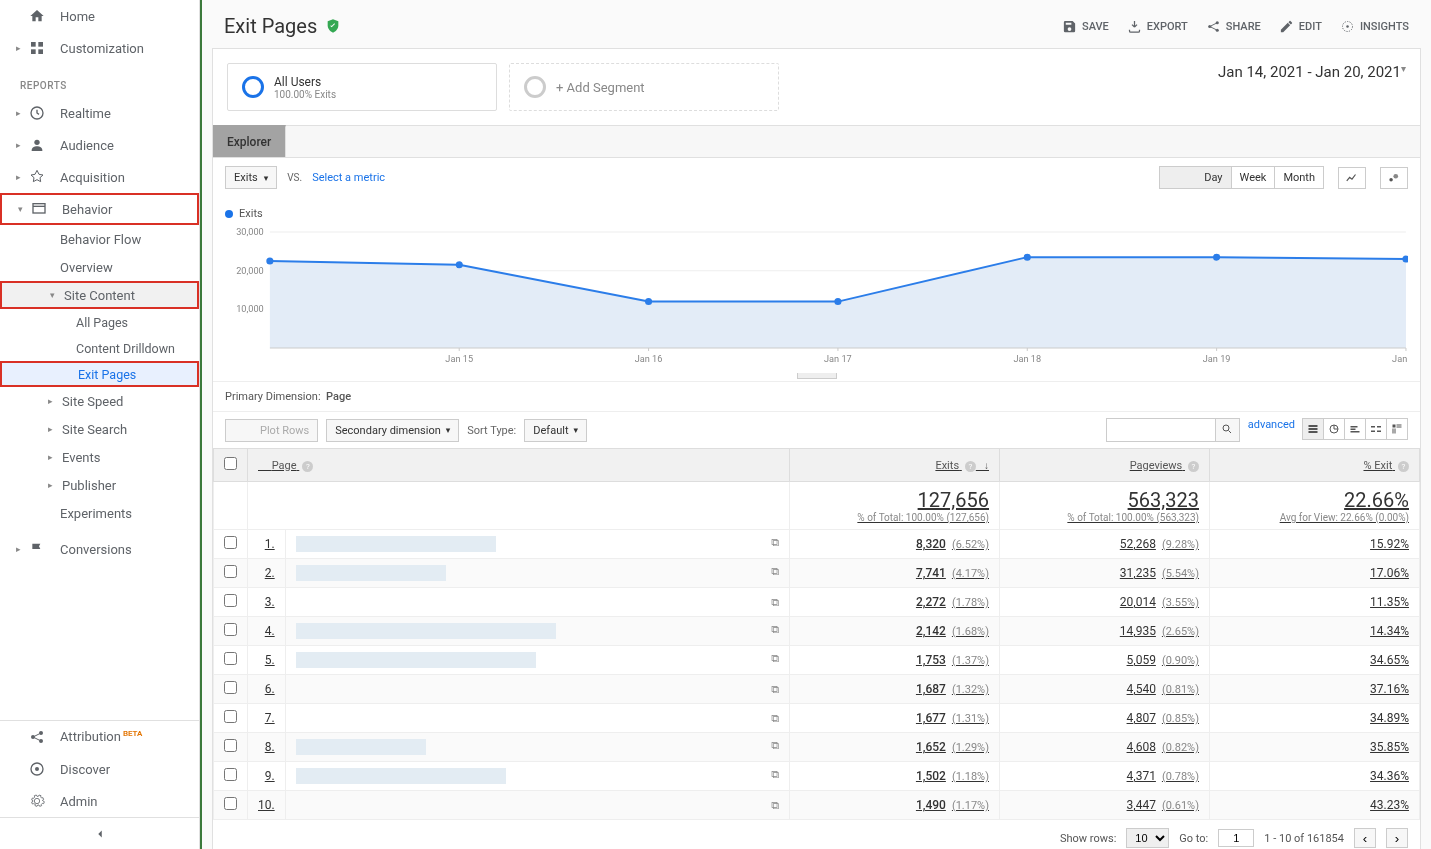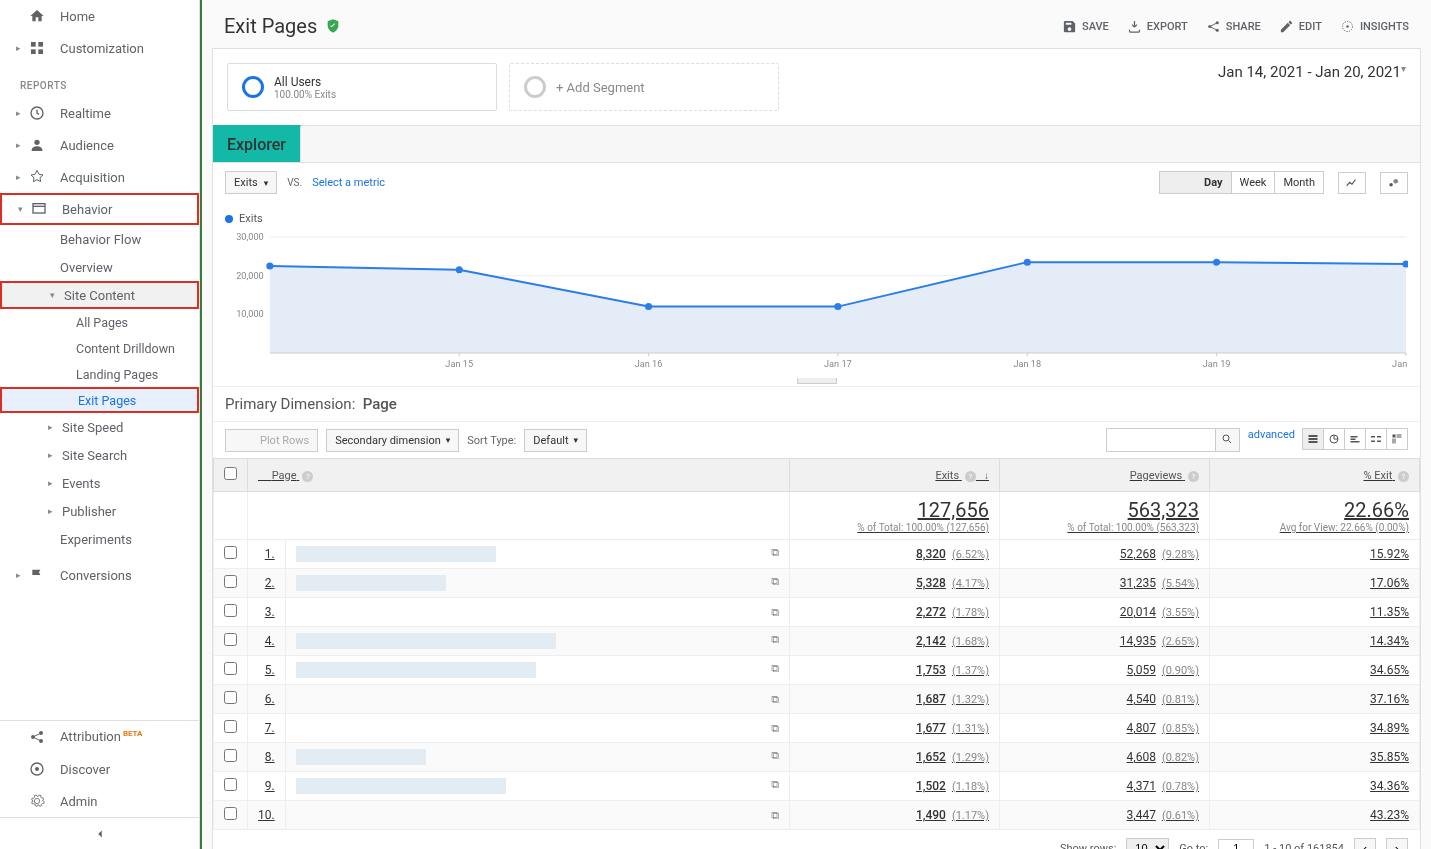--- a/index.html
+++ b/index.html
@@ -35,36 +35,36 @@
 .segments { display:flex; gap:12px; padding:14px; align-items:flex-start; justify-content:space-between; }
 .segment-cards { display:flex; gap:12px; }
 .seg-card { border:1px solid #ddd; border-radius:2px; padding:10px 14px; display:flex; align-items:center; gap:10px; width:270px; height:48px; }
 .seg-card.dashed { border-style:dashed; color:#888; }
 .seg-circle { width:22px; height:22px; border:3px solid #1a73e8; border-radius:50%; }
 .seg-circle.gray { border-color:#ccc; }
 .seg-text .st1 { font-size:12px; color:#333; }
 .seg-text .st2 { font-size:10px; color:#888; }
 .date-range { font-size:15px; color:#333; display:flex; align-items:flex-start; gap:0; cursor:pointer; }
 .tab-bar { border-top:1px solid #e0e0e0; border-bottom:1px solid #e0e0e0; display:flex; background:#f7f7f7; }
-.tab { padding:8px 14px; font-size:16px; background:#14b8a6; border-right:1px solid #e0e0e0; border-top:2px solid transparent; margin-top:-1px; font-weight:500; }
+.tab { padding:8px 14px; font-size:12px; background:#a3a3a3; border-right:1px solid #e0e0e0; border-top:2px solid transparent; margin-top:-1px; font-weight:500; }
 .metric-row { display:flex; align-items:center; gap:10px; padding:8px 12px; }
 .metric-dd { border:1px solid #ccc; padding:4px 8px; font-size:11px; background:#f7f7f7; cursor:pointer; display:flex; align-items:center; gap:6px; }
 .vs { font-size:10px; color:#666; }
 .sel-metric { font-size:11px; color:#1a73e8; cursor:pointer; }
 .time-btns { margin-left:auto; display:flex; }
 .tbtn { border:1px solid #ccc; padding:4px 8px; font-size:11px; background:#fff; cursor:pointer; margin-left:-1px; }
-.tbtn.active { background:#eee; font-weight:700;padding-left:44px; }
+.tbtn.active { background:#eee; font-weight:400;padding-left:44px; }
 .icon-btn { border:1px solid #ccc; padding:3px 6px; background:#fff; cursor:pointer; margin-left:4px; display:flex; align-items:center; justify-content:center; }
 .chart { padding:10px 12px 4px; position:relative; }
 .legend { display:flex; align-items:center; gap:6px; font-size:11px; color:#555; margin-bottom:6px; }
 .legend-dot { width:8px; height:8px; border-radius:50%; background:#1a73e8; }
 .chart-svg { width:100%; height:140px; }
 .chart-bottom-handle { display:flex; justify-content:center; padding:0 0 2px; }
 .handle { width:40px; height:6px; background:#eee; border:1px solid #ccc; border-top:none; cursor:pointer; }
-.pd-row { padding:8px 12px; font-size:15px; color:#555; border-top:1px solid #eee; }
+.pd-row { padding:8px 12px; font-size:11px; color:#555; border-top:1px solid #eee; }
 .pd-row b { font-weight:500; }
 .tool-row { display:flex; align-items:center; gap:8px; padding:6px 12px; border-top:1px solid #eee; }
 .tool-btn { border:1px solid #ccc; padding:4px 8px; font-size:11px; background:#f7f7f7; cursor:pointer; display:flex; align-items:center; gap:5px; }
 .tool-btn.disabled { color:#aaa;padding-left:34px; }
 .tool-label { font-size:11px; color:#666; }
 .tool-right { margin-left:auto; display:flex; gap:8px; }
 .search-box { display:flex; }
 .search-box input { border:1px solid #ccc; height:24px; width:110px; padding:0 4px; font-size:11px; }
 .search-box button { border:1px solid #ccc; border-left:none; width:24px; background:#f7f7f7; cursor:pointer; }
 .adv { font-size:11px; color:#1a73e8; cursor:pointer; }
@@ -174,23 +174,20 @@
       <div class="nav-sub-caret sitecontent-row red-box">
           <span class="sc">▾</span>
           <span>Site Content</span>
         </div>
       <div class="nav-sub2">
           <span>All Pages</span>
         </div>
       <div class="nav-sub2">
           <span>Content Drilldown</span>
         </div>
-      <div class="nav-sub2">
-          <span>Landing Pages</span>
-        </div>
       <div class="nav-sub2 exitpages-row red-box">
           <span>Exit Pages</span>
         </div>
       <div class="nav-sub-caret">
           <span class="sc">▸</span>
           <span>Site Speed</span>
         </div>
       <div class="nav-sub-caret">
           <span class="sc">▸</span>
           <span>Site Search</span>
@@ -491,21 +488,21 @@
               <td class="col-idx">1.</td>
               <td class="col-page"><span class="blur-bar" style="width:200px"></span><span class="ext-icon">⧉</span></td>
               <td class="col-num"><span class="num-main">8,320</span><span class="num-sub">(6.52%)</span></td>
               <td class="col-num"><span>52,268</span><span class="num-sub">(9.28%)</span></td>
               <td class="col-num">15.92%</td>
             </tr>
             <tr class="datarow">
               <td class="col-cb"><input type="checkbox" style=""></td>
               <td class="col-idx">2.</td>
               <td class="col-page"><span class="blur-bar" style="width:150px"></span><span class="ext-icon">⧉</span></td>
-              <td class="col-num"><span class="num-main">5,328</span><span class="num-sub">(4.17%)</span></td>
+              <td class="col-num"><span class="num-main">7,741</span><span class="num-sub">(4.17%)</span></td>
               <td class="col-num"><span>31,235</span><span class="num-sub">(5.54%)</span></td>
               <td class="col-num">17.06%</td>
             </tr>
             <tr class="datarow">
               <td class="col-cb"><input type="checkbox" style=""></td>
               <td class="col-idx">3.</td>
               <td class="col-page">
                 <span class="ext-icon">⧉</span>
               </td>
               <td class="col-num"><span class="num-main">2,272</span><span class="num-sub">(1.78%)</span></td>

